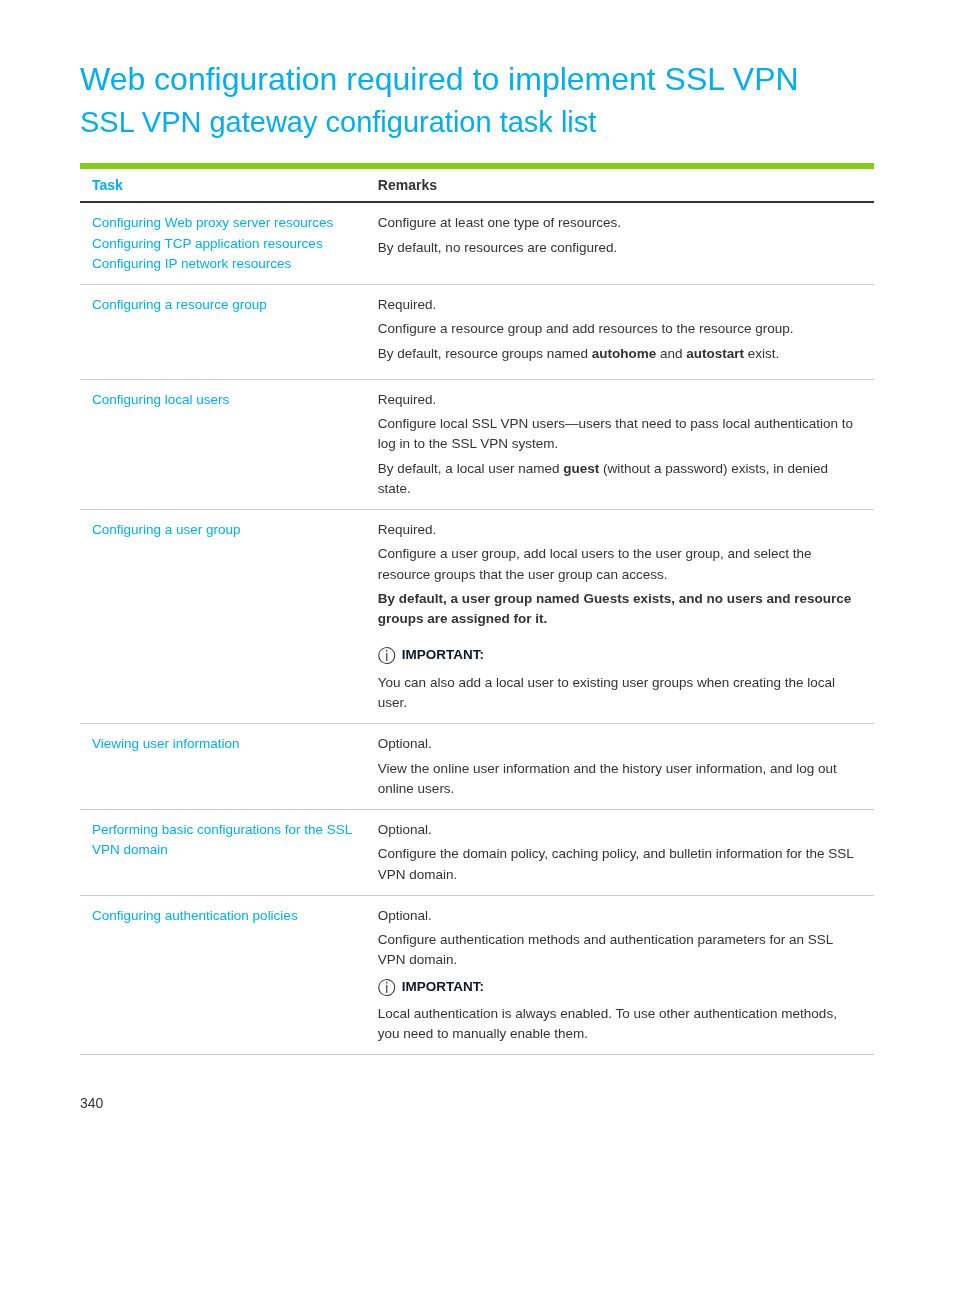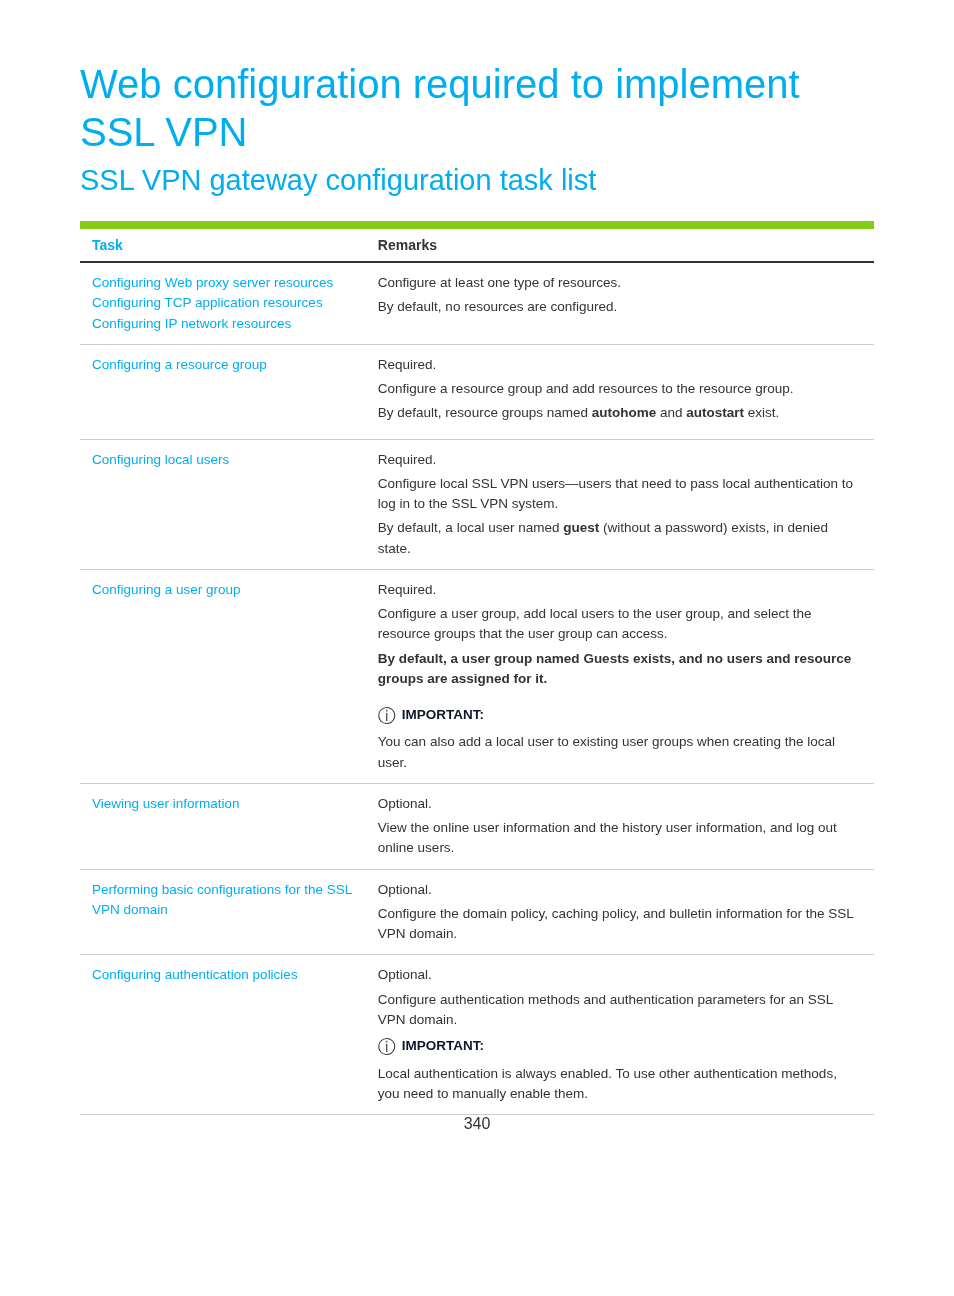--- a/index.html
+++ b/index.html
@@ -6,39 +6,39 @@
     body {
       font-family: Arial, Helvetica, sans-serif;
       font-size: 14px;
       color: #333;
       background: #fff;
       width: 954px;
       min-height: 1296px;
       padding: 60px 80px 60px 80px;
     }
     .page-title {
-      font-size: 40px;
+      font-size: 32px;
       color: #00aeef;
       font-weight: 300;
       margin-bottom: 8px;
       line-height: 1.2;
     }
     .section-title {
       font-size: 29px;
       color: #00aeef;
       font-weight: 300;
       margin-bottom: 24px;
     }
     table {
       width: 100%;
       border-collapse: collapse;
       margin-top: 10px;
     }
     thead tr {
-      border-top: 8px solid #84cc16;
+      border-top: 6px solid #84cc16;
       border-bottom: 2px solid #333;
     }
     thead th {
       padding: 8px 12px;
       text-align: left;
       font-weight: bold;
       font-size: 14px;
     }
     tbody tr {
       border-bottom: 1px solid #ccc;
@@ -72,22 +72,23 @@
       color: #333;
       line-height: 1.3;
       flex-shrink: 0;
     }
     .important-label {
       color: #0f172a;
       font-weight: bold;
       font-size: 13.5px;
     }
     .page-number {
-      text-align: center;
-      font-size: 16px;
+      text-align: left;
+      margin-top: 40px;
+      font-size: 14px;
       color: #333;
     }
   </style>
 </head>
 <body>
 
 <h1 class="page-title">Web configuration required to implement SSL VPN</h1>
 <h2 class="section-title">SSL VPN gateway configuration task list</h2>
 
 <table>

